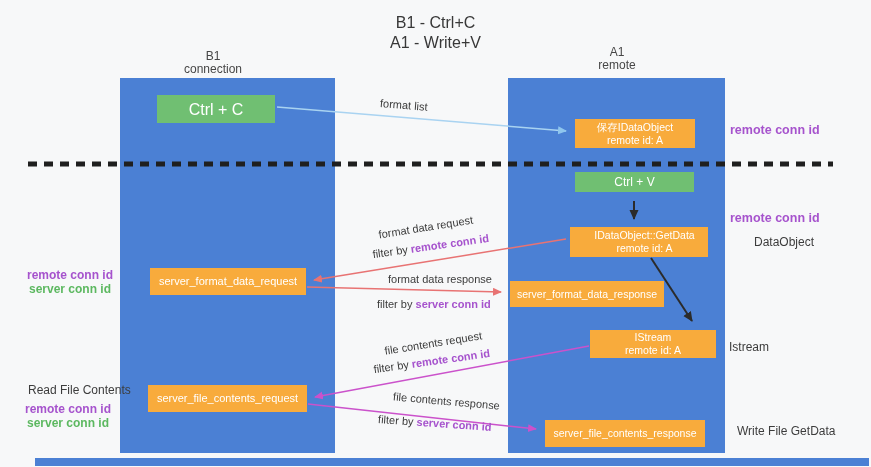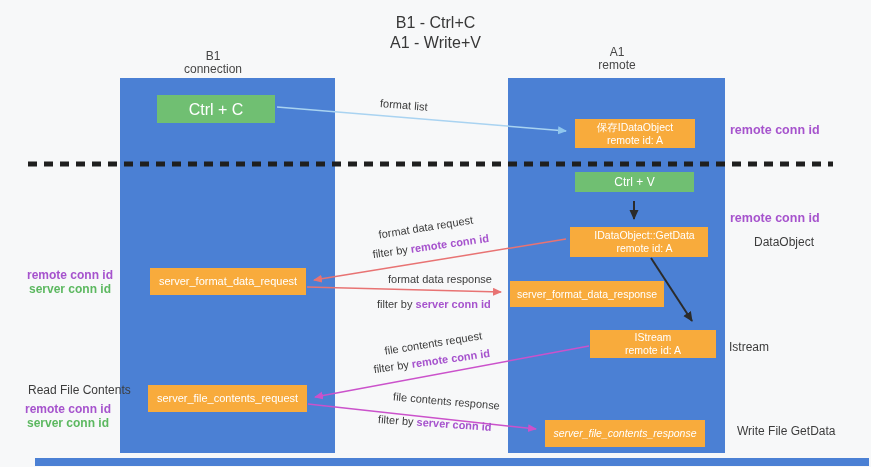--- a/index.html
+++ b/index.html
@@ -20,21 +20,21 @@
   .green{background:#70bf72;}
   .orange{background:#f8ab3c;justify-content:center;}
   .n-ctrlc{left:157px;top:95px;width:118px;height:28px;font-size:16px;}
   .n-saveido{left:575px;top:119px;width:120px;height:29px;font-size:10.5px;}
   .n-ctrlv{left:575px;top:172px;width:119px;height:20px;font-size:12px;}
   .n-getdata{left:570px;top:227px;width:127px;height:30px;font-size:10.5px;padding-left:11px;}
   .n-fmtreq{left:150px;top:268px;width:156px;height:27px;}
   .n-fmtresp{left:510px;top:281px;width:154px;height:26px;font-size:10.5px;}
   .n-istream{left:590px;top:330px;width:126px;height:28px;font-size:10.5px;}
   .n-filereq{left:148px;top:385px;width:159px;height:27px;}
-  .n-fileresp{left:545px;top:420px;width:160px;height:27px;font-size:10.5px;font-style:italic;}
+  .n-fileresp{left:545px;top:420px;width:160px;height:27px;font-size:10.5px;}
   .slabel{position:absolute;font-size:12px;z-index:4;white-space:nowrap;}
   .purple{color:#a653cd;font-weight:bold;}
   .greentxt{color:#5cb860;font-weight:bold;}
   .sl-remote-top{left:730px;top:123px;font-size:12.5px;}
   .sl-remote-mid{left:730px;top:211px;font-size:12.5px;}
   .sl-dataobject{left:754px;top:235px;}
   .sl-istream{left:729px;top:340px;}
   .sl-write{left:737px;top:424px;}
   .sl-leftmid{left:24px;top:268px;width:92px;text-align:center;line-height:14px;}
   .sl-read{left:28px;top:383px;}

